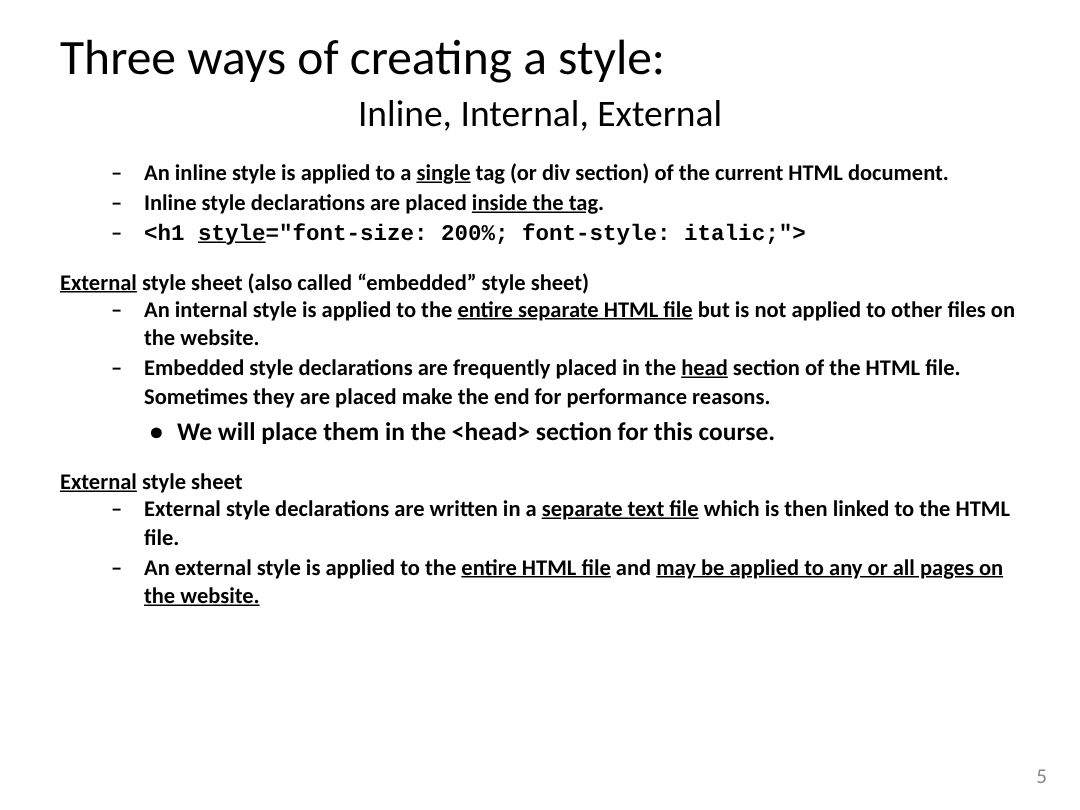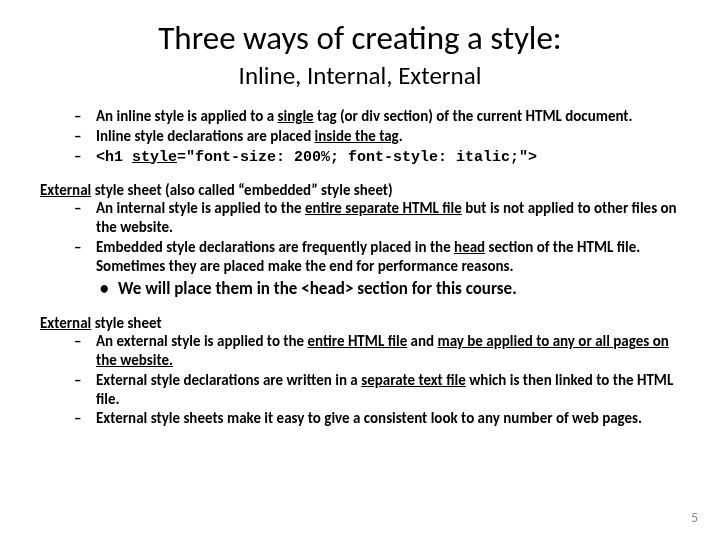--- a/index.html
+++ b/index.html
@@ -7,21 +7,21 @@
     width: 720px;
     height: 540px;
     background: #fff;
     font-family: Calibri, Arial, sans-serif;
     color: #000;
     padding: 18px 40px 18px 40px;
     position: relative;
   }
   .title {
     font-size: 33px;
-    text-align: center;
+    text-align: left;
     font-weight: 400;
     margin-bottom: 2px;
   }
   .subtitle {
     font-size: 25px;
     text-align: center;
     font-weight: 400;
     margin-bottom: 16px;
   }
   .section {
@@ -101,19 +101,18 @@
   <ul class="lvl2">
     <li>We will place them in the &lt;head&gt; section for this course.</li>
   </ul>
 </div>
 
 <div class="section">
   <div class="section-head">
     <span class="u">External</span><span> style sheet</span>
   </div>
   <ul class="lvl1">
+    <li><span>External style declarations are written in a </span><span class="u">separate text file</span><span> which is then linked to the HTML file.</span></li>
     <li><span>An external style is applied to the </span><span class="u">entire HTML file</span><span> and </span><span class="u">may be applied to any or all pages on the website.</span></li>
-    <li><span>External style declarations are written in a </span><span class="u">separate text file</span><span> which is then linked to the HTML file.</span></li>
-    <li>External style sheets make it easy to give a consistent look to any number of web pages.</li>
   </ul>
 </div>
 
 <div class="pagenum">5</div>
 
 </body></html>

